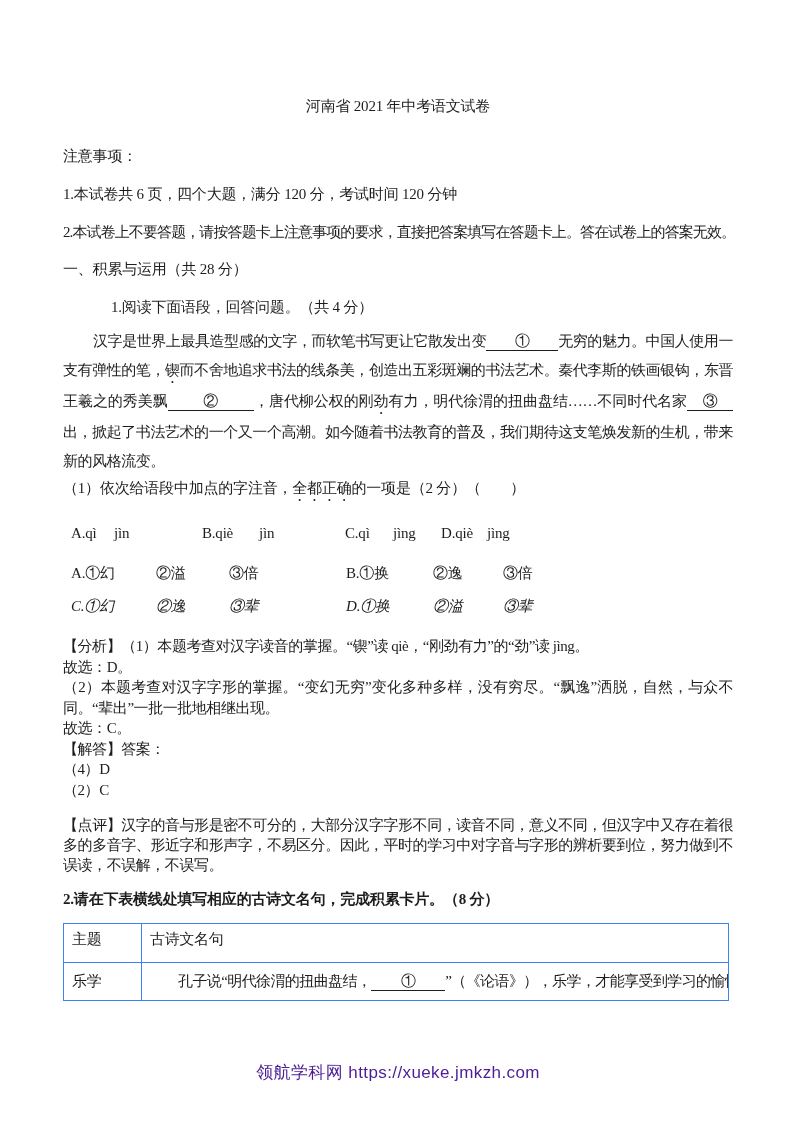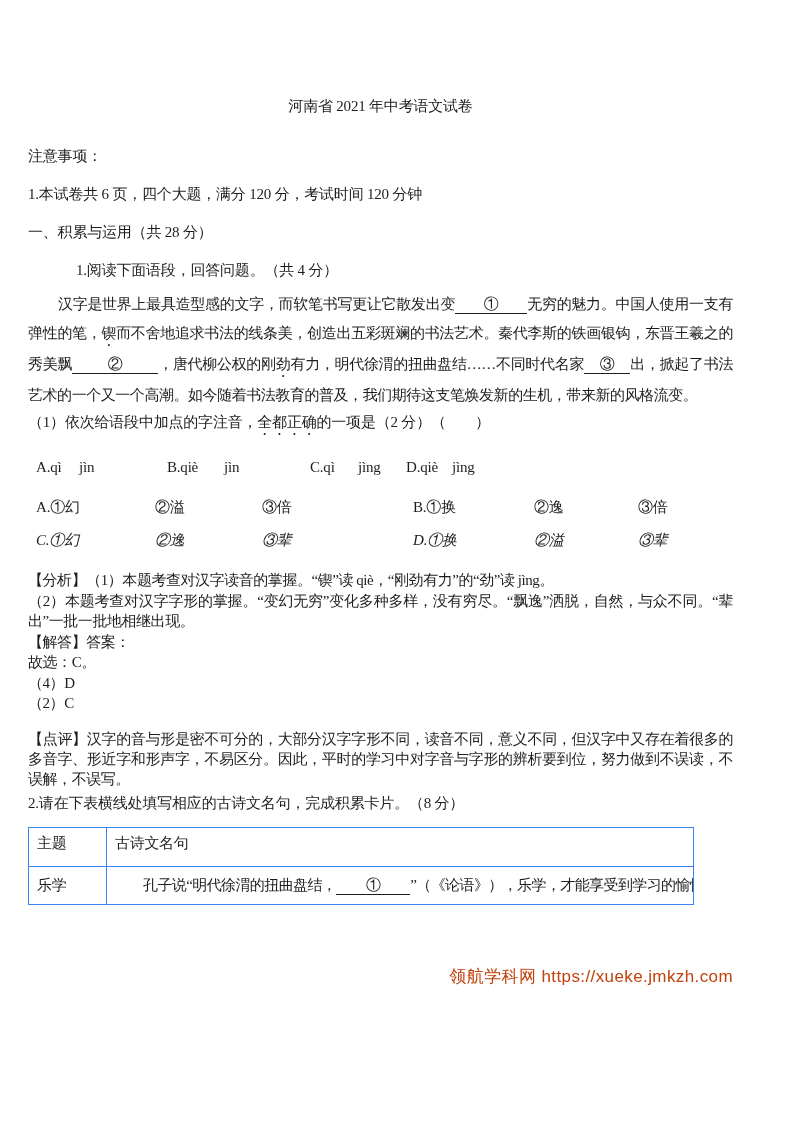--- a/index.html
+++ b/index.html
@@ -1,20 +1,20 @@
 <!DOCTYPE html>
 <html lang="zh"><head>
 <meta charset="utf-8">
 <style>
   html,body{margin:0;padding:0;background:#ffffff;}
   .page{
     width:793px;height:1122px;background:#ffffff;
     font-family:"Liberation Serif","DejaVu Serif",serif;
     color:#1d1d1d;font-size:15px;box-sizing:border-box;
-    padding:98px 60px 0 28px;position:relative;overflow:hidden;
+    padding:98px 60px 0 63px;position:relative;overflow:hidden;
     letter-spacing:-0.2px;
   }
   .title{text-align:center;line-height:16px;margin-bottom:34px;}
   .line{line-height:16px;margin-bottom:22px;}
   .mb21{margin-bottom:21px;}
   .mb20{margin-bottom:20px;}
   .mb17{margin-bottom:17px;}
   .mb12{margin-bottom:12px;margin-left:48px;}
   .fit{white-space:nowrap;letter-spacing:-0.9px;}
   .passage{
@@ -29,51 +29,52 @@
   .em-dot{
     -webkit-text-emphasis:filled dot;text-emphasis:filled dot;
     -webkit-text-emphasis-position:under right;text-emphasis-position:under right;
   }
   .pinyin-row{
     display:grid;grid-template-columns:43px 88px 57px 86px 48px 48px 46px auto;
     padding-left:8px;line-height:16px;margin-bottom:24px;
   }
   .hanzi-row{
     display:grid;grid-template-columns:85px 73px 117px 87px 70px auto;
-    padding-left:8px;line-height:16px;gap:34px;
+    padding-left:8px;line-height:16px;
   }
   .tight{line-height:20.5px;text-align:justify;letter-spacing:-0.45px;}
   .tight p{margin:0;}
   .analysis{margin-bottom:15px;}
-  .comment{line-height:20px;margin-bottom:6px;}
-  .q2head{line-height:16px;margin-bottom:0;}
+  .comment{line-height:20px;margin-bottom:16px;}
+  .q2head{line-height:16px;margin-bottom:0;font-weight:bold;}
   table.card{
     border-collapse:collapse;width:666px;margin-top:16px;
     table-layout:fixed;letter-spacing:-0.3px;
   }
   table.card td{border:1px solid #3b82f6;padding:0 8px;box-sizing:border-box;}
   .col-theme{width:78px;}
   tr.hdr td{height:39px;vertical-align:top;padding-top:6px;}
   tr.body td{height:38px;vertical-align:middle;}
   .quote-cell{text-indent:28px;white-space:nowrap;letter-spacing:-0.6px;overflow:hidden;}
   .footer{
-    margin-top:60px;text-align:right;
+    margin-top:60px;text-align:center;
     font-family:"Liberation Sans","DejaVu Sans",sans-serif;
-    font-size:17px;color:#c2410c;letter-spacing:0.4px;
+    font-size:17px;color:#4c1d95;letter-spacing:0.4px;
   }
 </style>
 </head>
 <body>
 
 <div class="page">
 
   <div class="title">河南省 2021 年中考语文试卷</div>
 
   <div class="line">注意事项：</div>
   <div class="line">1.本试卷共 6 页，四个大题，满分 120 分，考试时间 120 分钟</div>
+  <div class="line mb21 fit">2.本试卷上不要答题，请按答题卡上注意事项的要求，直接把答案填写在答题卡上。答在试卷上的答案无效。</div>
 
   <div class="line">一、积累与运用（共 28 分）</div>
   <div class="line mb12">1.阅读下面语段，回答问题。（共 4 分）</div>
 
   <p class="passage"><span>汉字是世界上最具造型感的文字，而软笔书写更让它散发出变</span><span class="blank w72"><span>①</span></span><span>无穷的魅力。中国人使用一支有弹性的笔，</span><span class="em-dot">锲</span><span>而不舍地追求书法的线条美，创造出五彩斑斓的书法艺术。秦代李斯的铁画银钩，东晋王羲之的秀美飘</span><span class="blank w86"><span>②</span></span><span>，唐代柳公权的刚</span><span class="em-dot">劲</span><span>有力，明代徐渭的扭曲盘结……不同时代名家</span><span class="blank w46"><span>③</span></span><span>出，掀起了书法艺术的一个又一个高潮。如今随着书法教育的普及，我们期待这支笔焕发新的生机，带来新的风格流变。</span></p>
 
   <div class="line mb20"><span>（1）依次给语段中加点的字注音，</span><span class="em-dot">全都正确</span><span>的一项是（2 分）（　　）</span></div>
 
   <div class="pinyin-row">
     <span>A.qì</span>
@@ -99,23 +100,24 @@
     <span>C.①幻</span>
     <span>②逸</span>
     <span>③辈</span>
     <span>D.①换</span>
     <span>②溢</span>
     <span>③辈</span>
   </div>
 
   <div class="tight analysis">
     <p><span>【分析】</span><span>（1）本题考查对汉字读音的掌握。“锲”读 qiè，“刚劲有力”的“劲”读 jìng。</span></p>
+    <p>故选：D。</p>
     <p>（2）本题考查对汉字字形的掌握。“变幻无穷”变化多种多样，没有穷尽。“飘逸”洒脱，自然，与众不同。“辈出”一批一批地相继出现。</p>
+    <p>故选：C。</p>
     <p><span>【解答】</span><span>答案：</span></p>
-    <p>故选：C。</p>
     <p>（4）D</p>
     <p>（2）C</p>
   </div>
 
   <div class="tight comment">
     <p><span>【点评】</span><span>汉字的音与形是密不可分的，大部分汉字字形不同，读音不同，意义不同，但汉字中又存在着很多的多音字、形近字和形声字，不易区分。因此，平时的学习中对字音与字形的辨析要到位，努力做到不误读，不误解，不误写。</span></p>
   </div>
 
   <div class="line q2head">2.请在下表横线处填写相应的古诗文名句，完成积累卡片。（8 分）</div>
 

